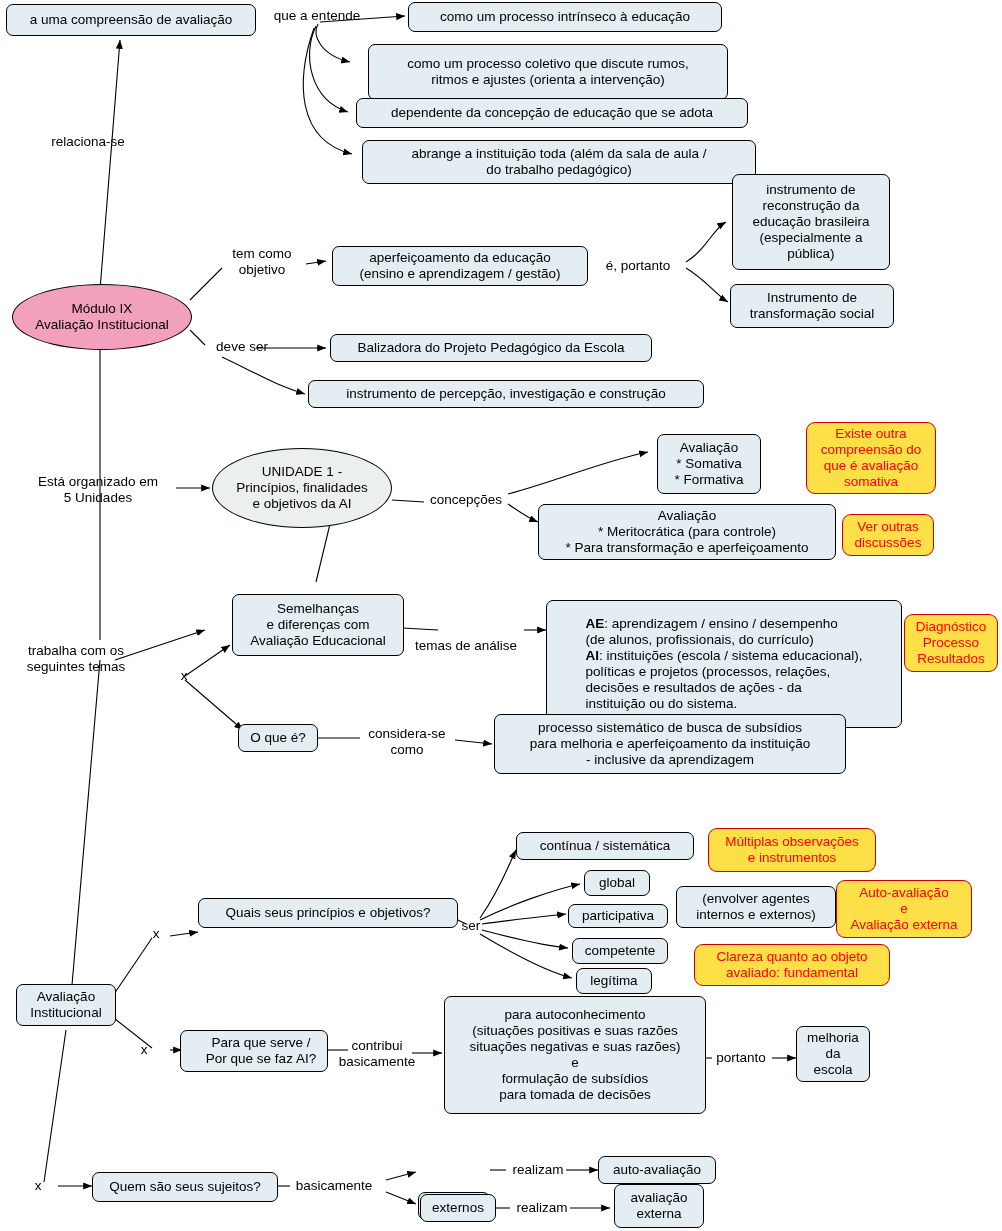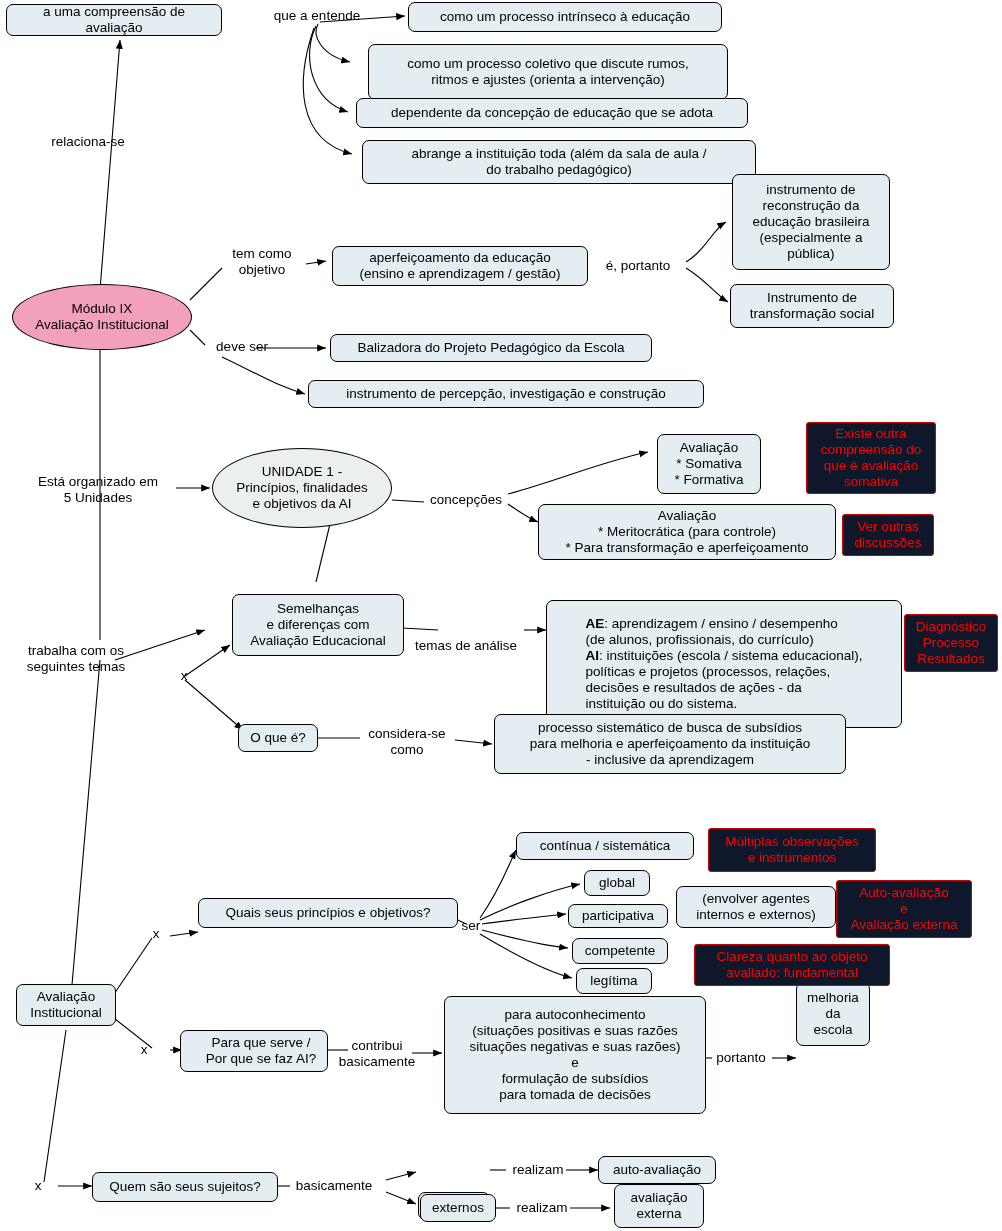--- a/index.html
+++ b/index.html
@@ -24,23 +24,23 @@
     text-align:center;
     display:flex;
     align-items:center;
     justify-content:center;
     padding:3px 6px;
     white-space:pre-line;
   }
   .red{
     position:absolute;
     box-sizing:border-box;
-    background:#0f172a;
+    background:#fde047;
     border:1px solid #cc0000;
-    border-radius:3px;
+    border-radius:9px;
     color:#ff0000;
     font-size:13.5px;
     line-height:1.18;
     text-align:center;
     display:flex;align-items:center;justify-content:center;
     padding:2px 5px;
     white-space:pre-line;
   }
   .ellipse{
     position:absolute;
@@ -145,21 +145,21 @@
       <path d="M386,1192 L416,1204" marker-end="url(#arr)"></path>
 
       <path d="M490,1170 L506,1170"></path>
       <path d="M566,1170 L598,1170" marker-end="url(#arr)"></path>
 
       <path d="M496,1208 L510,1208"></path>
       <path d="M570,1208 L610,1208" marker-end="url(#arr)"></path>
     </g>
   </svg>
 
-  <div class="node" style="left:6px;top:4px;width:216px;height:32px;">a uma compreensão de avaliação</div>
+  <div class="node" style="left:6px;top:4px;width:250px;height:32px;">a uma compreensão de avaliação</div>
   <div class="node" style="left:408px;top:2px;width:314px;height:30px;">como um processo intrínseco à educação</div>
   <div class="node" style="left:368px;top:44px;width:360px;height:56px;">como um processo coletivo que discute rumos,
 ritmos e ajustes (orienta a intervenção)</div>
   <div class="node" style="left:356px;top:98px;width:392px;height:30px;">dependente da concepção de educação que se adota</div>
   <div class="node" style="left:362px;top:140px;width:394px;height:44px;">abrange a instituição toda (além da sala de aula /
 do trabalho pedagógico)</div>
 
   <div class="ellipse pink" style="left:12px;top:284px;width:180px;height:66px;">Módulo IX
 Avaliação Institucional</div>
 
@@ -218,21 +218,21 @@
 internos e externos)</div>
 
   <div class="node" style="left:180px;top:1030px;width:148px;height:42px;padding-left:20px;">Para que serve /
 Por que se faz AI?</div>
   <div class="node" style="left:444px;top:996px;width:262px;height:118px;">para autoconhecimento
 (situações positivas e suas razões
 situações negativas e suas razões)
 e
 formulação de subsídios
 para tomada de decisões</div>
-  <div class="node" style="left:796px;top:982px;width:74px;height:64px;">melhoria
+  <div class="node" style="left:796px;top:1026px;width:74px;height:56px;">melhoria
 da
 escola</div>
 
   <div class="node" style="left:92px;top:1172px;width:186px;height:30px;">Quem são seus sujeitos?</div>
   <div class="node" style="left:418px;top:1156px;width:72px;height:28px;margin-top:36px;">internos</div>
   <div class="node" style="left:420px;top:1194px;width:76px;height:28px;">externos</div>
   <div class="node" style="left:598px;top:1156px;width:118px;height:28px;">auto-avaliação</div>
   <div class="node" style="left:614px;top:1184px;width:90px;height:44px;">avaliação
 externa</div>
 

